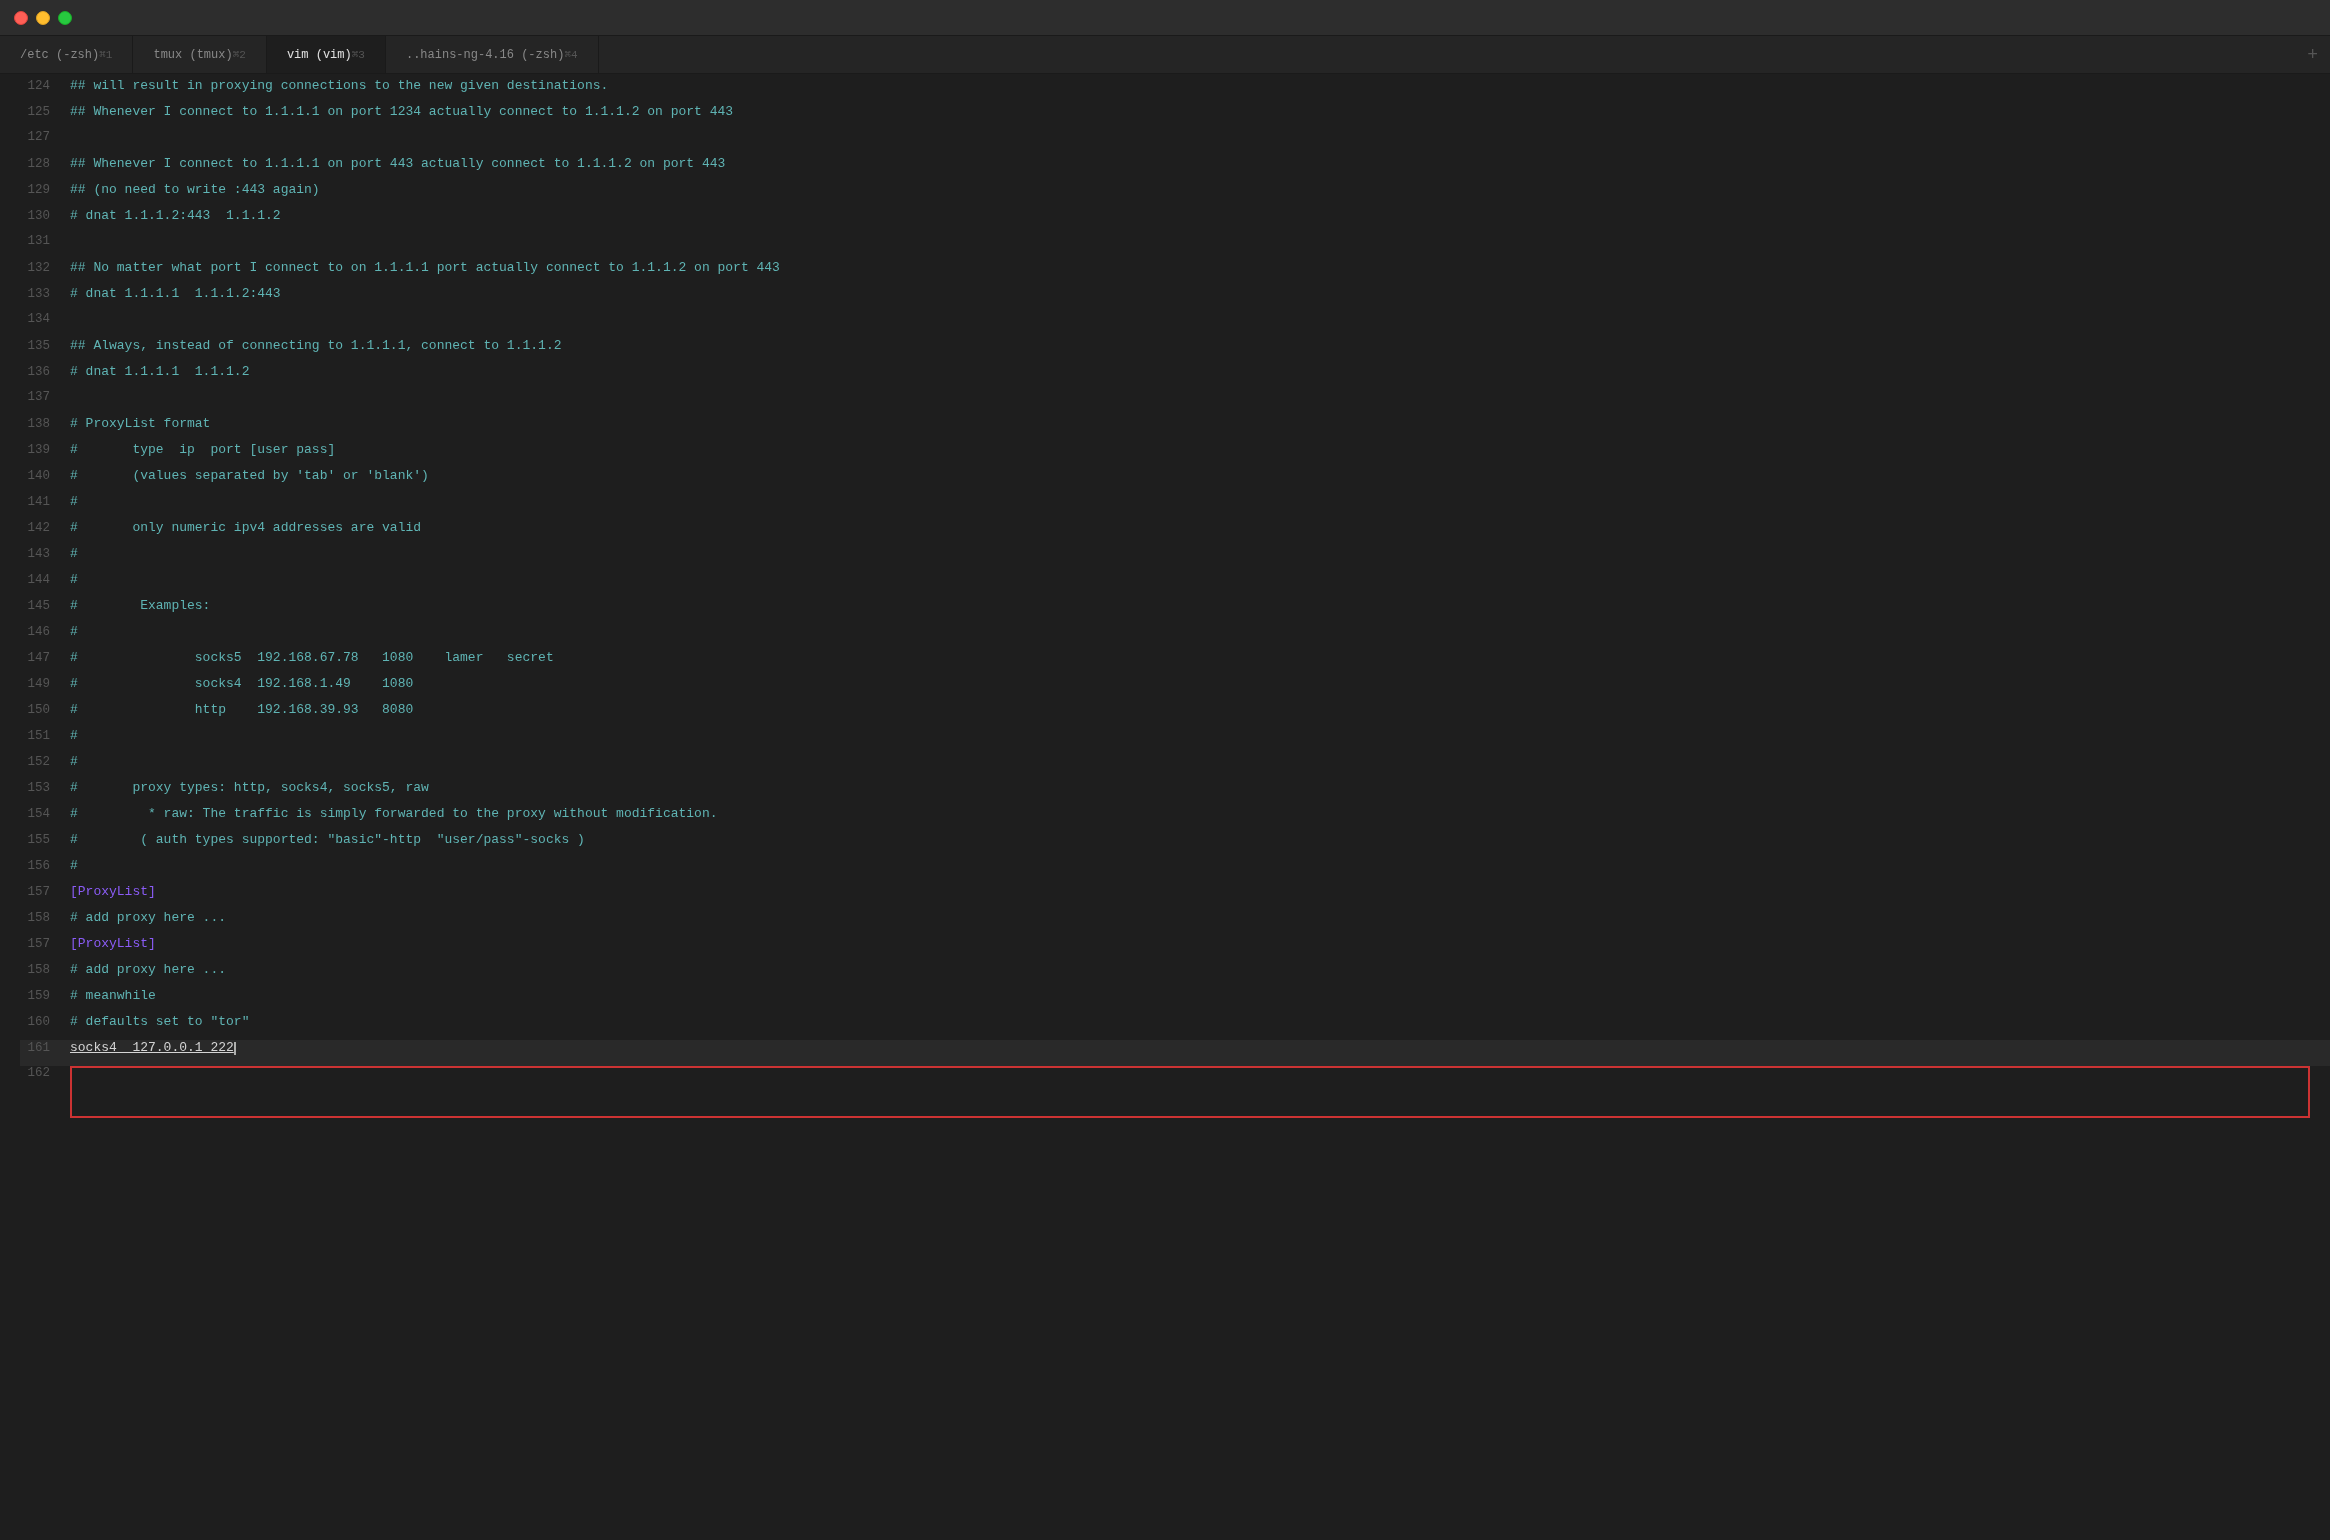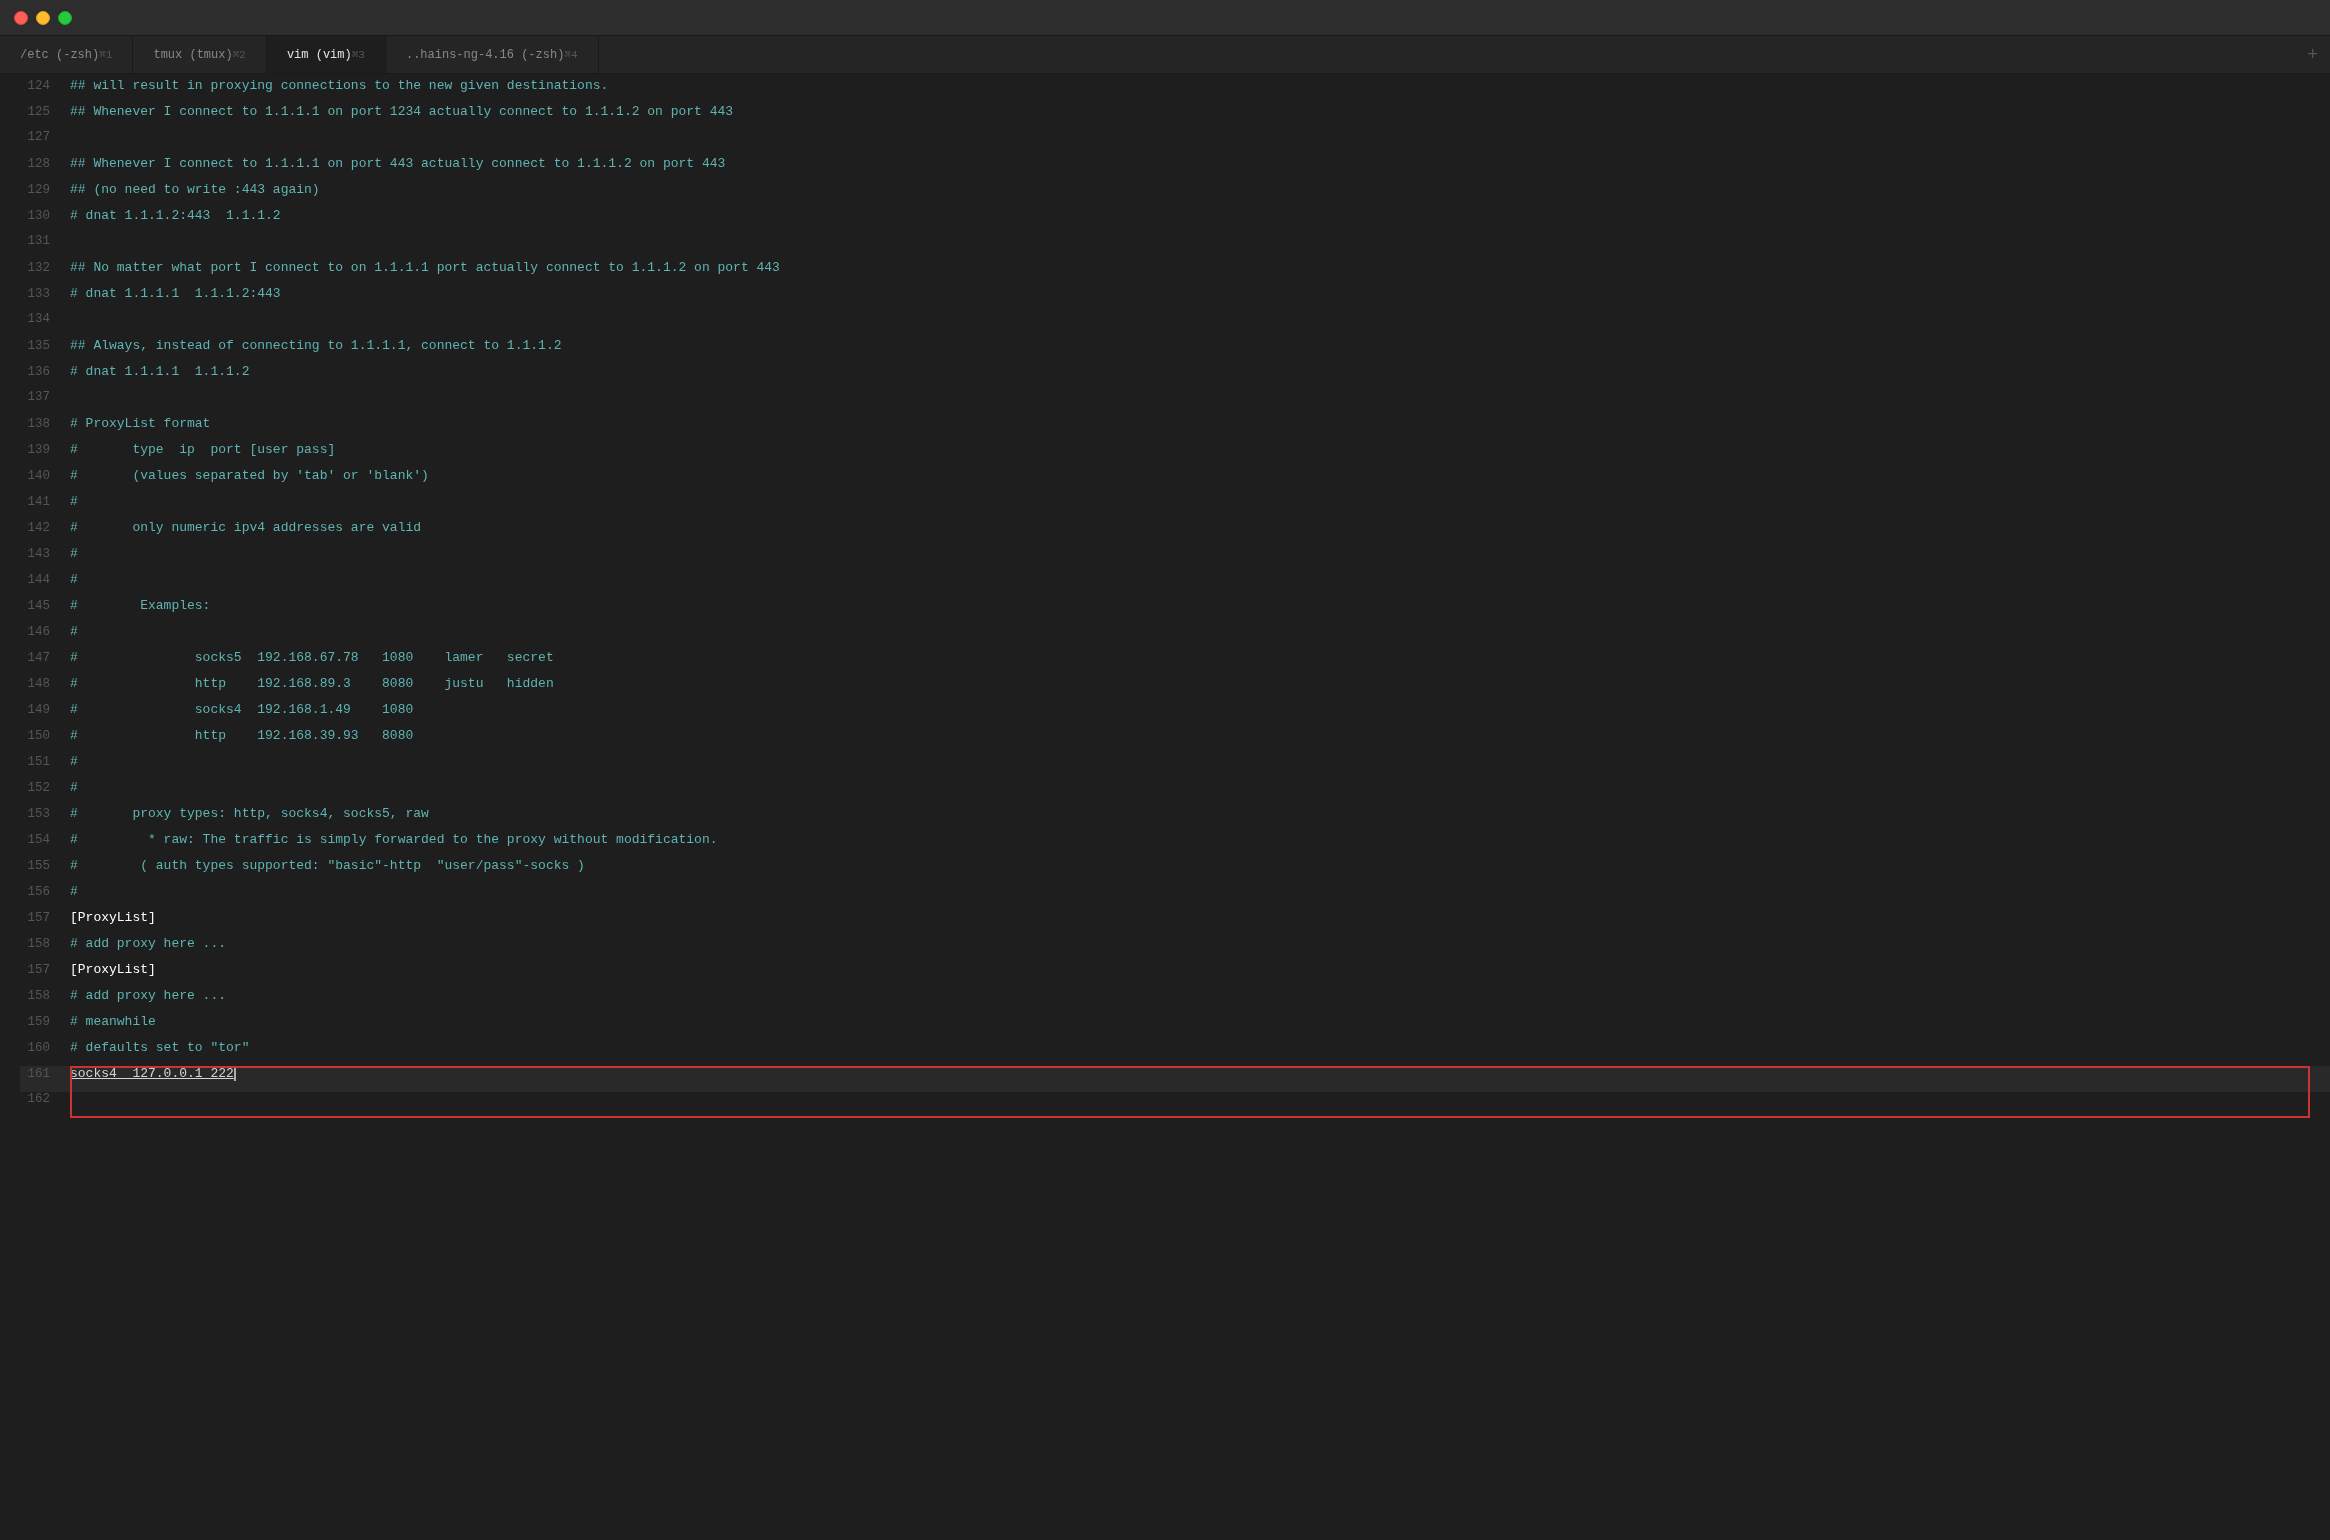--- a/index.html
+++ b/index.html
@@ -106,21 +106,21 @@
       user-select: none;
       flex-shrink: 0;
     }
     .line-text {
       font-size: 13px;
       white-space: pre;
       font-family: 'Menlo', 'Monaco', 'Courier New', monospace;
     }
     .comment { color: #5fb4b4; }
     .normal { color: #d4d4d4; text-decoration: underline; }
-    .section { color: #ffffff; }
+    .section { color: #8b5cf6; }
     .cursor-line {
       background: rgba(255,255,255,0.05);
     }
     .cursor {
       display: inline-block;
       width: 2px;
       height: 1em;
       background: #aeafad;
       vertical-align: text-bottom;
       animation: blink 1s infinite;
@@ -251,24 +251,20 @@
       </div>
       <div class="code-line">
         <span class="line-num">146</span>
         <span class="line-text comment">#</span>
       </div>
       <div class="code-line">
         <span class="line-num">147</span>
         <span class="line-text comment">#               socks5  192.168.67.78   1080    lamer   secret</span>
       </div>
       <div class="code-line">
-        <span class="line-num">148</span>
-        <span class="line-text comment">#               http    192.168.89.3    8080    justu   hidden</span>
-      </div>
-      <div class="code-line">
         <span class="line-num">149</span>
         <span class="line-text comment">#               socks4  192.168.1.49    1080</span>
       </div>
       <div class="code-line">
         <span class="line-num">150</span>
         <span class="line-text comment">#               http    192.168.39.93   8080</span>
       </div>
       <div class="code-line">
         <span class="line-num">151</span>
         <span class="line-text comment">#</span>

